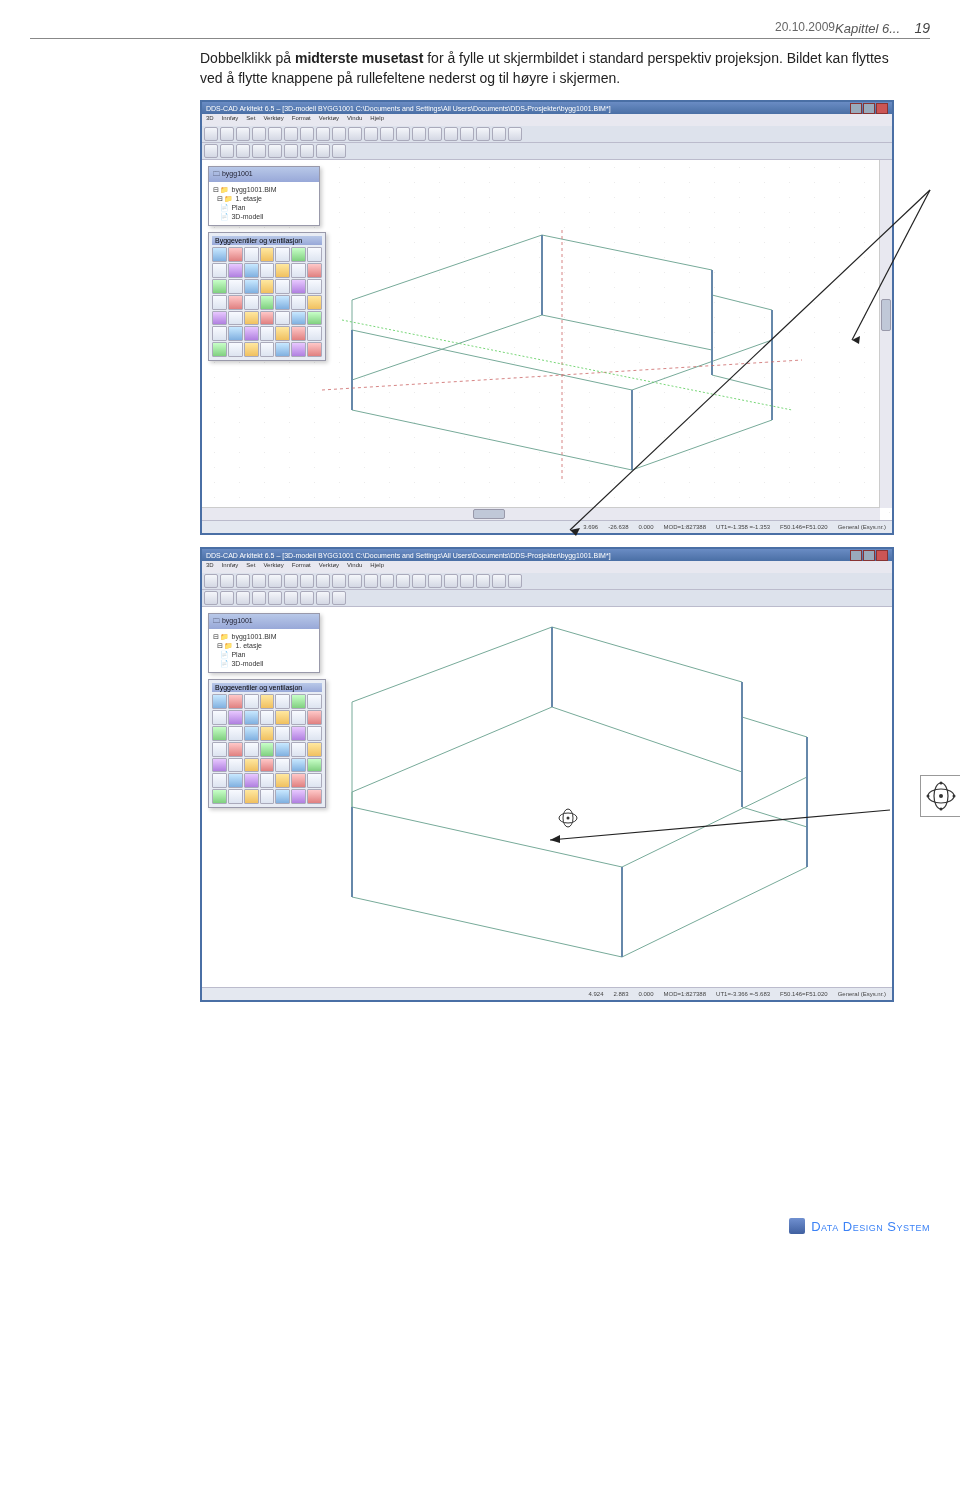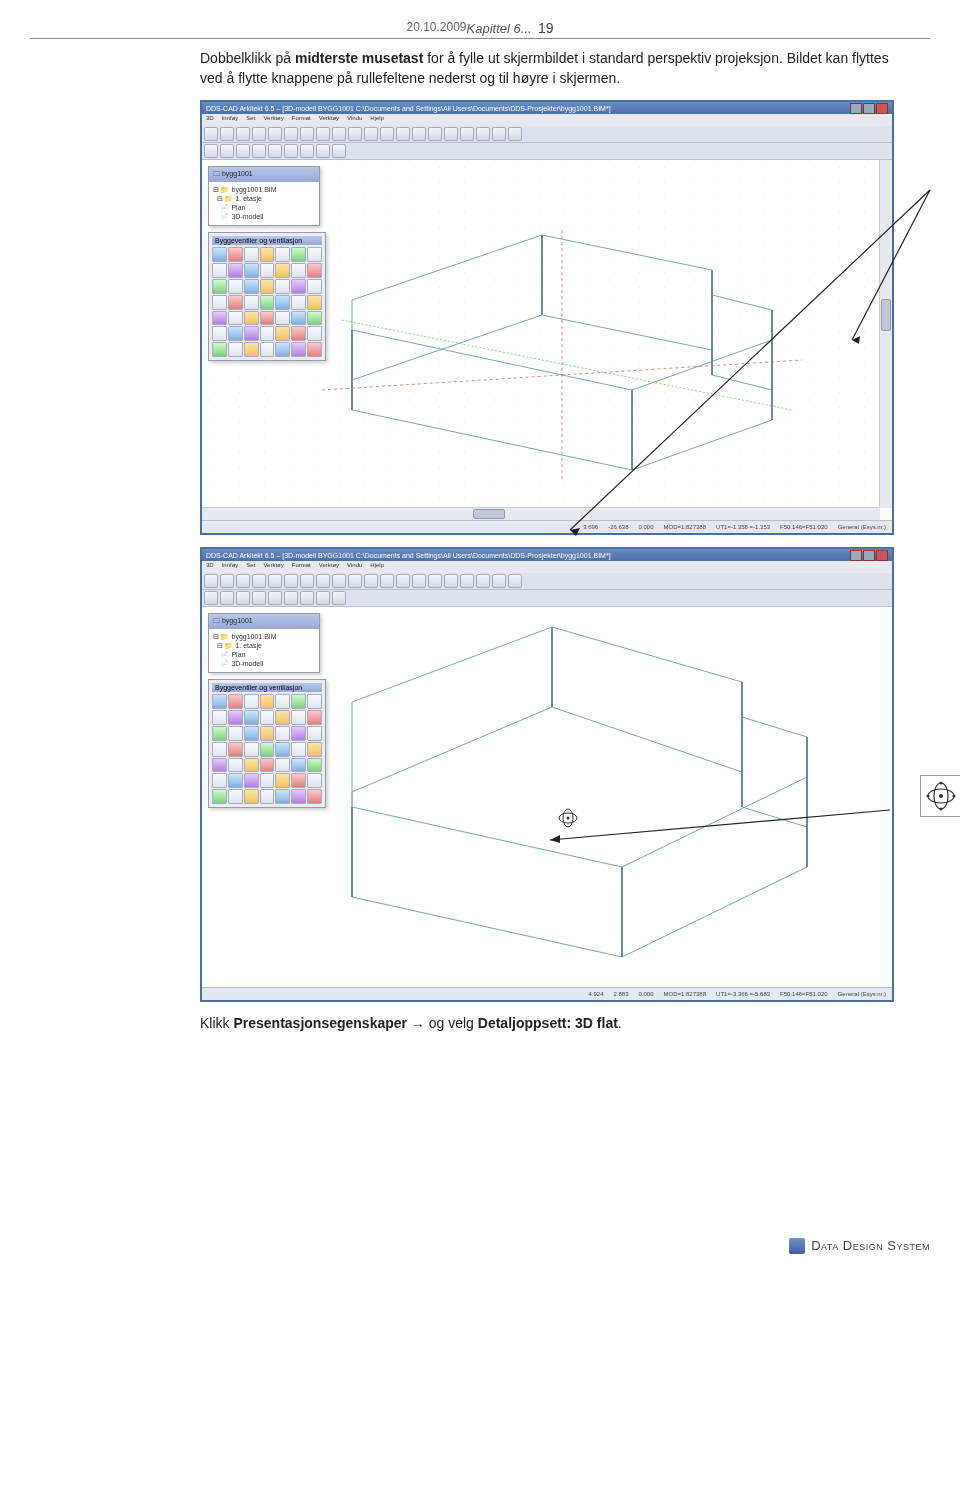--- a/index.html
+++ b/index.html
@@ -8,39 +8,40 @@
     font-family: Arial, sans-serif;
     background: #fff;
     width: 960px;
   }
   .page {
     padding: 20px 30px;
     position: relative;
   }
   .header-row {
     display: flex;
-    justify-content: center;
+    justify-content: flex-end;
     font-size: 12px;
     color: #666;
   }
   .header-left {
     text-align: left;
   }
   .header-right {
     text-align: right;
   }
   .kapittel {
     font-style: italic;
     font-size: 13px;
     color: #555;
   }
   .page-num {
+    font-style: italic;
     font-size: 14px;
     color: #444;
-    margin-left: 3px;
+    margin-left: 11px;
   }
   .dds-label {
     font-style: italic;
     color: #777;
     font-size: 13px;
   }
   .vegg-title {
     font-weight: bold;
     font-style: italic;
     font-size: 26px;
@@ -218,21 +219,21 @@
     height: 32px;
   }
   .footer {
     position: absolute;
     bottom: 20px;
     right: 30px;
     display: flex;
     align-items: center;
     gap: 6px;
     font-size: 13px;
-    color: #404040;
+    color: #3b82f6;
   }
   .footer .logo-box {
     width: 16px;
     height: 16px;
     background: linear-gradient(#7090d0, #4060a0);
     border-radius: 2px;
   }
   .footer .dds-text {
     font-variant: small-caps;
     letter-spacing: 0.5px;
@@ -632,23 +633,20 @@
         <circle cx="29" cy="16" r="1.5" fill="#333"></circle>
       </svg>
     </div>
   </div>
 
   <svg style="position:absolute; top:580px; left:170px; width:770px; height:440px; pointer-events:none;">
     <line x1="720" y1="230" x2="380" y2="260" stroke="#222" stroke-width="1.2"></line>
     <polygon points="380,260 390,255 390,263" fill="#222"></polygon>
   </svg>
 
-  <div class="body-text" style="margin-top:4px;">
-    <span>Klikk </span><span class="b">Presentasjonsegenskaper</span><span> → og velg </span><span class="b">Detaljoppsett: 3D flat</span><span>.</span>
-  </div>
 
   <div style="height:220px;"></div>
 
   <div class="footer">
     <div class="logo-box"></div>
     <span class="dds-text">Data Design System</span>
   </div>
 
 </div>
 

